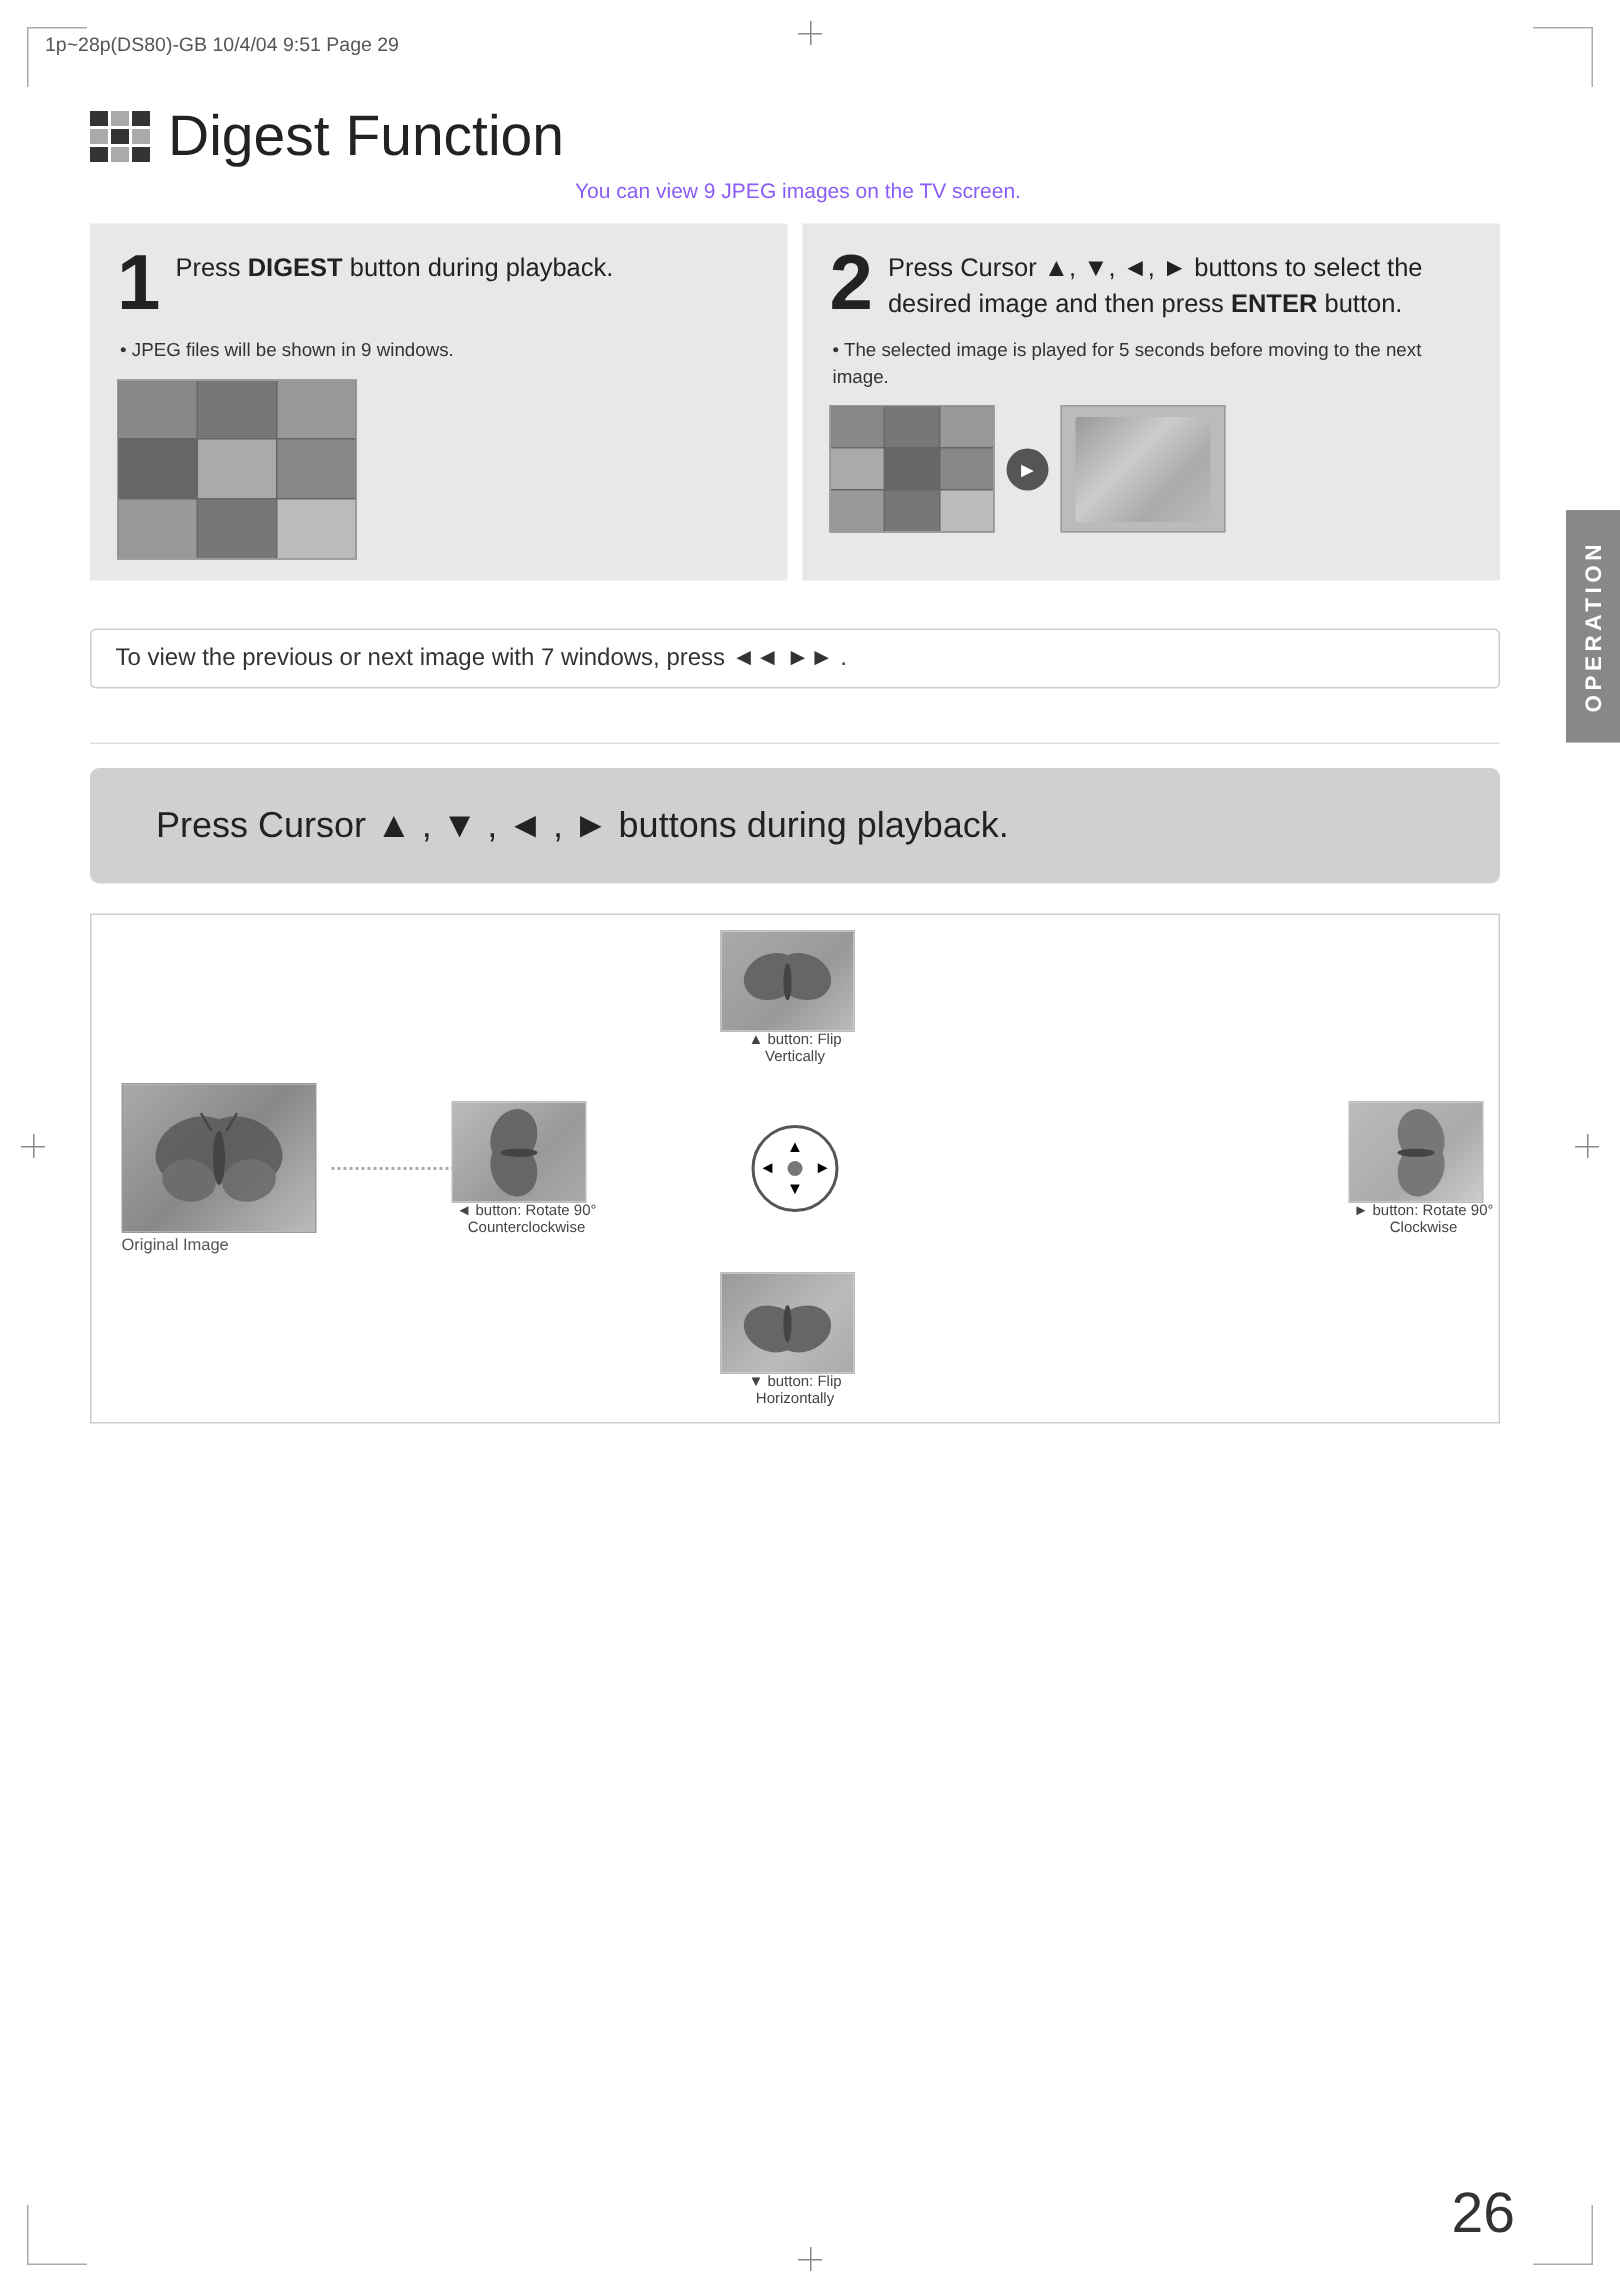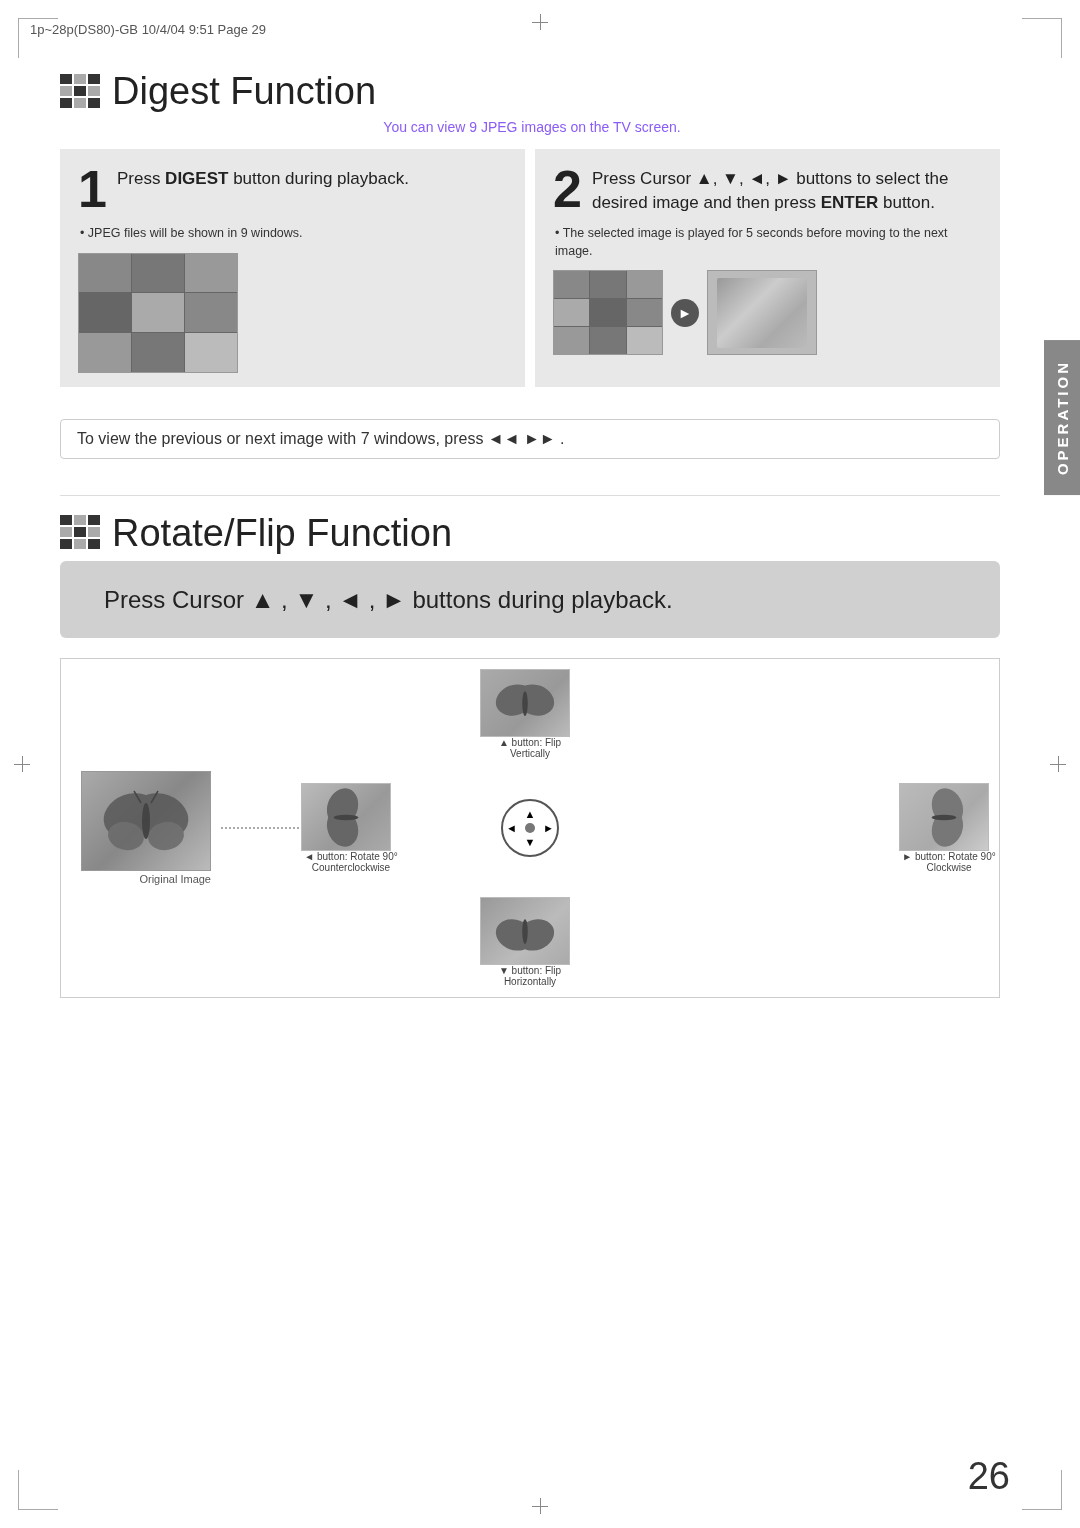--- a/index.html
+++ b/index.html
@@ -307,21 +307,21 @@
     }
 
     
     .h-divider {
       border: none;
       border-top: 1px solid #ddd;
       margin: 16px 0;
     }
 
     .original-bottom-label {
-      text-align: right;
+      text-align: left;
       font-size: 11px;
       color: #555;
       margin-top: 2px;
     }
   </style>
 </head>
 <body>
 
 <div class="top-line-left"></div>
 <div class="left-line-top"></div>
@@ -434,34 +434,20 @@
 
     
     <div class="nav-note">To view the previous or next image with 7 windows, press ◄◄ ►► .</div>
 
   </div>
 
   <hr class="h-divider">
 
   <div class="rotate-section">
 
-    <div class="section-title-row">
-      <div class="section-icon">
-        <div class="sq darker"></div>
-        <div class="sq light"></div>
-        <div class="sq"></div>
-        <div class="sq light"></div>
-        <div class="sq darker"></div>
-        <div class="sq light"></div>
-        <div class="sq"></div>
-        <div class="sq light"></div>
-        <div class="sq darker"></div>
-      </div>
-      <h1 class="section-title">Rotate/Flip Function</h1>
-    </div>
 
     <div class="rotate-instruction-box">
       <p class="rotate-instruction-text">Press Cursor ▲ , ▼ , ◄ , ► buttons during playback.</p>
     </div>
 
     <div class="diagram-area">
 
       <div style="position:absolute; left:20px; top:50%; transform:translateY(-50%); text-align:center;">
         <div style="width:130px; height:100px; background: linear-gradient(135deg, #aaa 0%, #888 50%, #bbb 100%); border:1px solid #999; overflow:hidden; display:flex; align-items:center; justify-content:center;">
 

